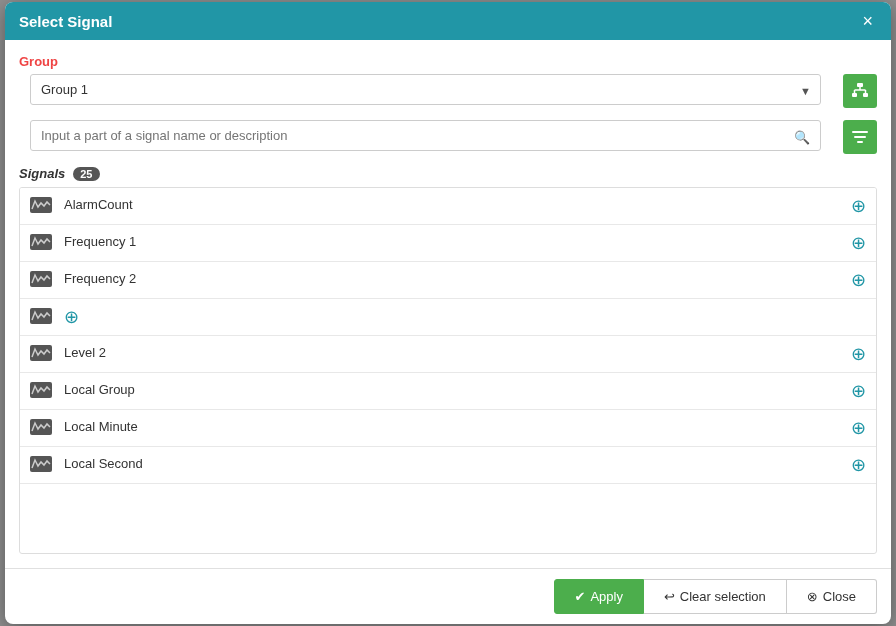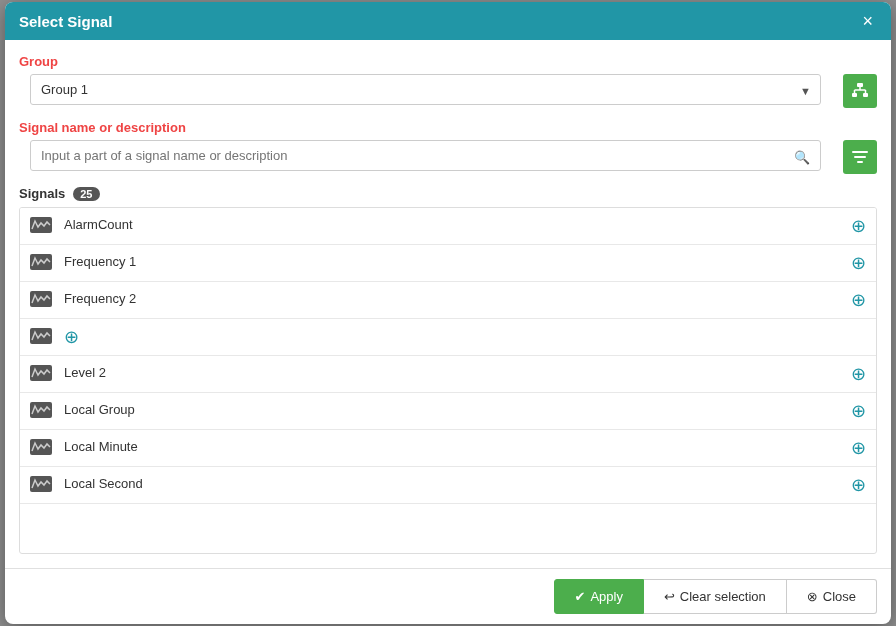--- a/index.html
+++ b/index.html
@@ -193,20 +193,21 @@
       align-items: center;
       gap: 8px;
       margin-bottom: 6px;
       flex-shrink: 0;
     }
 
     .signals-label {
       font-size: 13px;
       font-weight: bold;
       color: #333;
+      font-style: italic;
     }
 
     .signals-list {
       flex: 1;
       border: 1px solid #ddd;
       border-radius: 3px;
       overflow-y: scroll;
       overflow-x: hidden;
     }
 
@@ -331,21 +332,20 @@
               <line x1="9" y1="5" x2="9" y2="8" stroke="white" stroke-width="1.5"></line>
               <line x1="3.5" y1="8" x2="14.5" y2="8" stroke="white" stroke-width="1.5"></line>
               <line x1="3.5" y1="8" x2="3.5" y2="11" stroke="white" stroke-width="1.5"></line>
               <line x1="14.5" y1="8" x2="14.5" y2="11" stroke="white" stroke-width="1.5"></line>
             </svg>
           </button>
         </div>
       </div>
 
       <div class="form-section">
-        <label class="form-label">Signal name or description</label>
         <div class="input-row">
           <div class="search-input-wrapper">
             <input type="text" placeholder="Input a part of a signal name or description" style="">
             <span class="search-icon-inside">🔍</span>
           </div>
           <button class="btn-icon btn-green">
             <svg width="18" height="18" viewBox="0 0 18 18" fill="none">
               <rect x="1" y="3" width="16" height="2" rx="1" fill="white"></rect>
               <rect x="3" y="8" width="12" height="2" rx="1" fill="white"></rect>
               <rect x="6" y="13" width="6" height="2" rx="1" fill="white"></rect>

